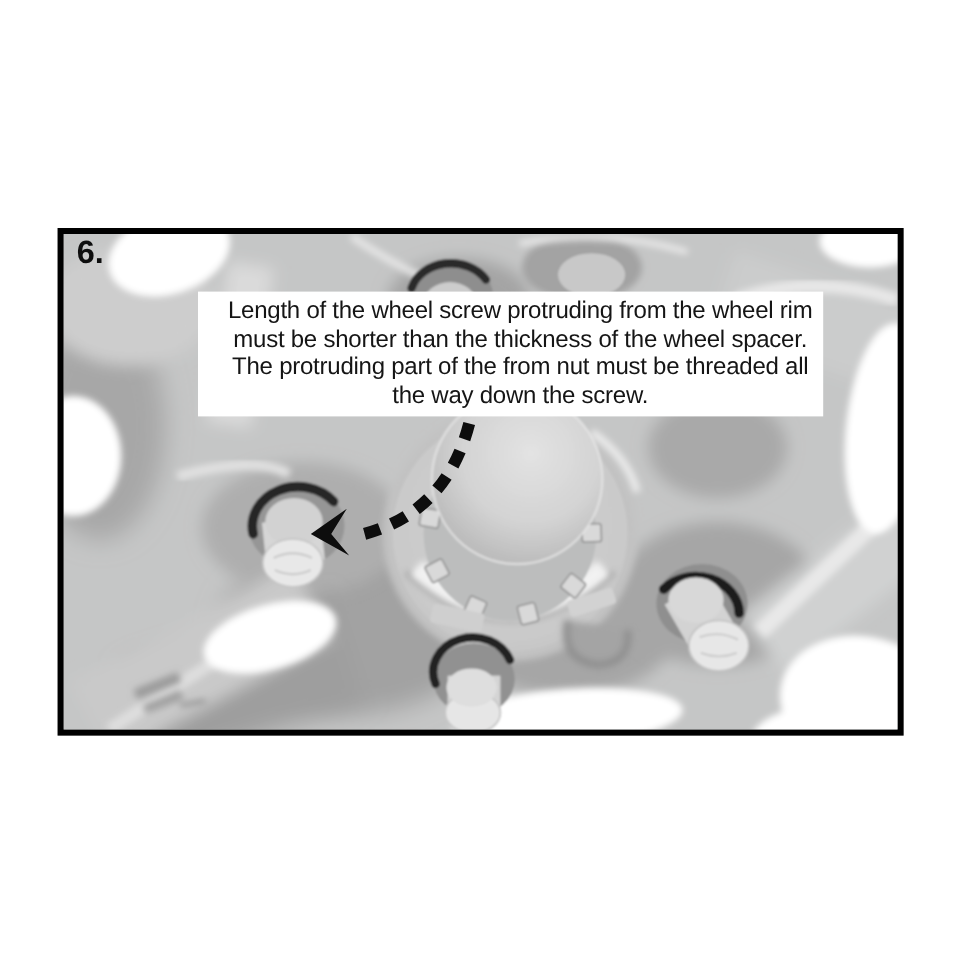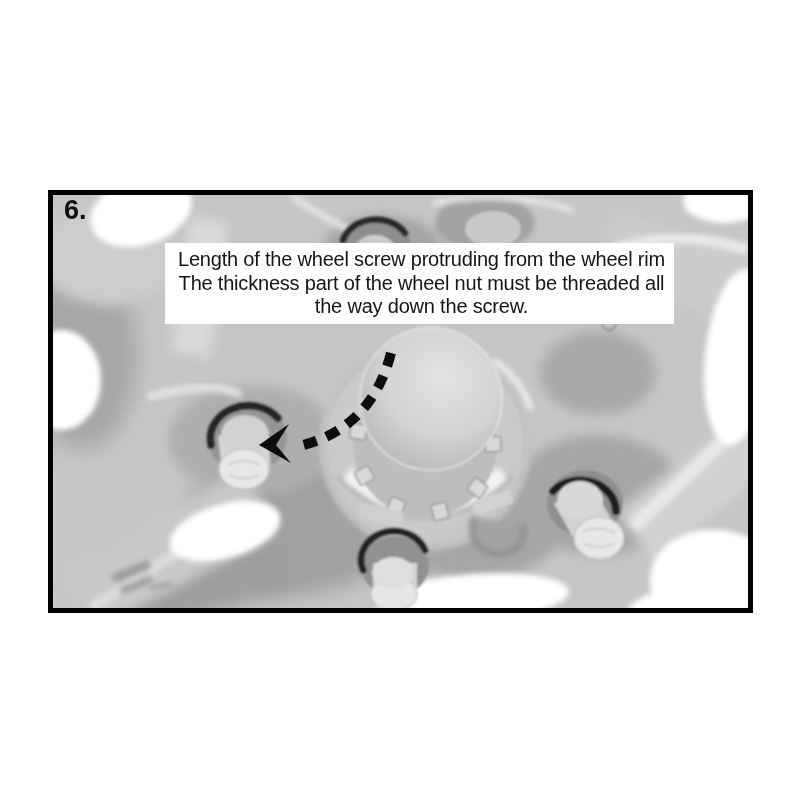--- a/index.html
+++ b/index.html
@@ -45,21 +45,21 @@
     left: 112px;
     top: 48px;
     width: 505px;
     background: #ffffff;
     color: #151515;
     z-index: 2;
     text-align: center;
     font-size: 20px;
     line-height: 23.5px;
     letter-spacing: -0.2px;
-    padding: 5px 0 5px 4px;
+    padding: 5px 0 5px 16px;
   }
   .caption .line {
     white-space: nowrap;
   }
 </style>
 </head>
 <body>
 
 <div class="figure-box">
 
@@ -217,17 +217,18 @@
     <g>
       <path d="M 338 158 Q 318 236 242 252" stroke="#0d0d0d" stroke-width="10" fill="none" stroke-dasharray="13.5 10.5" stroke-linecap="butt"></path>
       <polygon points="206,250 236,229 223,250 238,268" fill="#0d0d0d"></polygon>
     </g>
   </svg>
 
   <div class="step-label">6.</div>
 
   <div class="caption">
     <div class="line">Length of the wheel screw protruding from the wheel rim</div>
-    <div class="line">The thickness part of the wheel nut must be threaded all</div>
+    <div class="line">must be shorter than the thickness of the wheel spacer.</div>
+    <div class="line">The protruding part of the from nut must be threaded all</div>
     <div class="line">the way down the screw.</div>
   </div>
 
 </div>
 
 </body></html>

